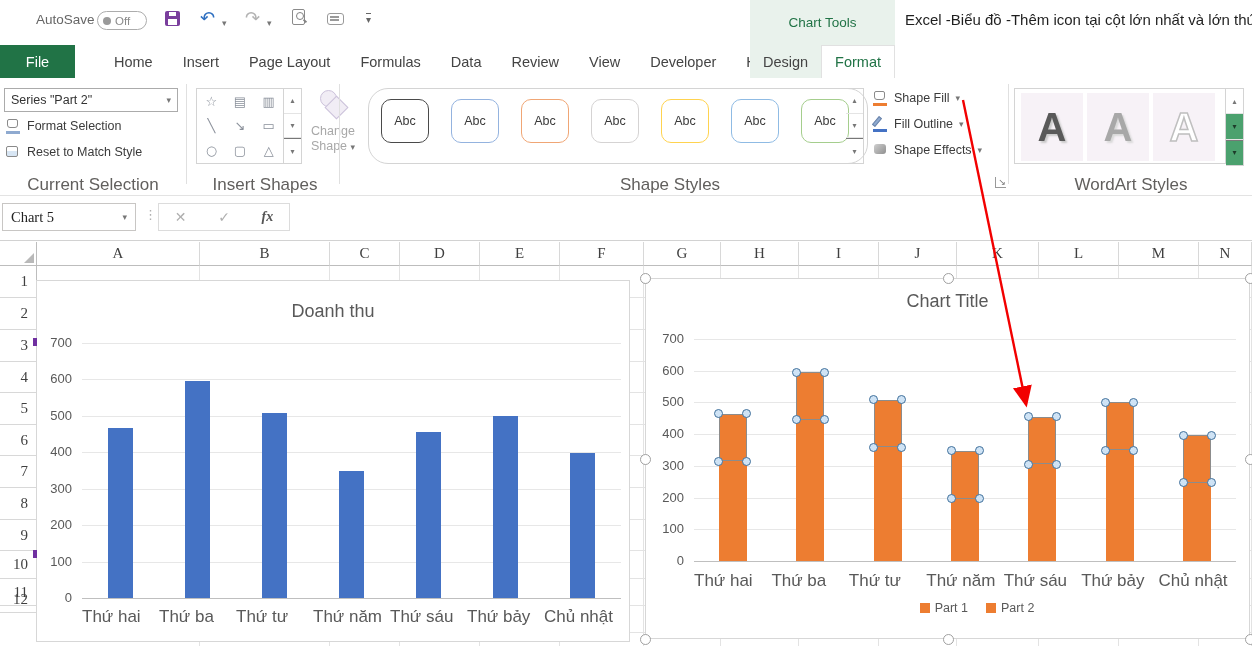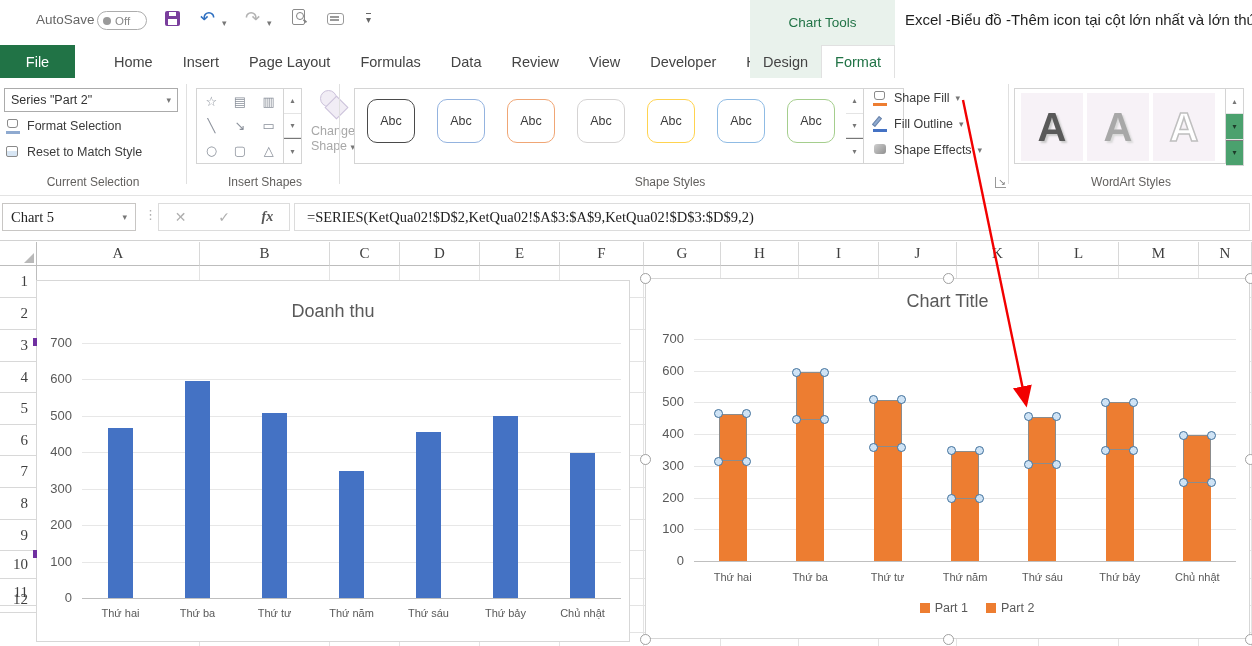--- a/index.html
+++ b/index.html
@@ -38,21 +38,21 @@
   #tabs-main { position:absolute; left:75px; top:0; height:33px; display:flex;margin-left:24px; }
   .tab { height:33px; display:flex; align-items:center; padding:0 15px; font-size:14.5px; color:#444; cursor:default; }
   #tabs-contextual { position:absolute; left:750px; top:0; width:145px; height:33px; background:#E9F2EC; display:flex; justify-content:center; }
   #tabs-contextual .tab { padding:0 13px; }
   .tab.active { background:#fff; color:#217346; border:1px solid #E1E1E1; border-bottom:none; }
   #tellme { position:absolute; left:905px; top:52px; display:flex; align-items:center; gap:8px; color:#8a8a8a; font-size:14.5px; }
 
   
   #ribbon { position:absolute; left:0; top:78px; width:1252px; height:118px; background:#fff; border-bottom:1px solid #E3E3E3; }
   .grp-divider { position:absolute; top:6px; width:1px; height:100px; background:#E0E0E0; }
-  .grp-label { position:absolute; top:97px; font-size:12px; color:#615F5D; text-align:center; }
+  .grp-label { position:absolute; top:97px; font-size:17px; color:#615F5D; text-align:center; }
   #sel-combo { position:absolute; left:4px; top:10px; width:174px; height:24px; border:1px solid #ABABAB;
                font-size:12.5px; color:#333; display:flex; align-items:center; padding:0 6px; justify-content:space-between; background:#fff; }
   .rib-btn { position:absolute; display:flex; align-items:center; gap:6px; font-size:12.5px; color:#3b3b3b; }
   .mini-ico { width:16px; height:16px; position:relative; display:inline-block; }
   .bucket { position:absolute; left:2px; top:1px; width:11px; height:9px; border:1.5px solid #8a8a8a; border-radius:2px 2px 3px 3px; }
   .under { position:absolute; left:1px; bottom:0; width:14px; height:3.5px; }
   .pencil { position:absolute; left:3px; top:0; width:4px; height:11px; background:#8FAAD0; transform:rotate(40deg); border:1px solid #6d86ab; }
   .blob { position:absolute; left:2px; top:2px; width:12px; height:10px; background:linear-gradient(135deg,#cfcfcf,#8f8f8f); border-radius:3px; }
   .reset-ico { position:absolute; left:1px; top:2px; width:12px; height:11px; border:1.5px solid #8a8a8a; border-radius:2px;
                background:linear-gradient(#fff 40%,#d8e6f4 40%); }
@@ -63,21 +63,21 @@
   .scrollcol span:last-child { border-bottom:none; }
   .more-bar { border-top:1.5px solid #777; line-height:9px; }
   #shape-grid { left:196px; width:88px; height:76px; display:grid; grid-template-columns:repeat(3,1fr); }
   #shape-grid span { display:flex; align-items:center; justify-content:center; font-size:13px; color:#8A909A;
                      font-family:"DejaVu Sans",sans-serif; }
   #change-shape { position:absolute; left:301px; top:12px; width:64px; text-align:center; color:#A8A8A8; font-size:12.5px; line-height:15px; }
   .cs-ico { position:relative; width:34px; height:30px; margin:0 auto 4px; }
   .cs-ico i { position:absolute; width:17px; height:17px; background:#F1EDF5; border:1px solid #CCC2DB; }
   .cs-ico i:first-child { left:4px; top:0; border-radius:50% 50% 0 50%; }
   .cs-ico i:last-child { left:12px; top:9px; transform:rotate(45deg); }
-  #abc-gallery { left:354px; width:550px; height:76px; }
+  #abc-gallery { left:368px; width:500px; height:76px;border-radius:20px; }
   .abc-box { position:absolute; top:10px; width:48px; height:44px; border-radius:10px; background:#fff;
              display:flex; align-items:center; justify-content:center; font-size:12.5px; color:#3a3a3a; border:1.5px solid #888; }
   #wordart-gallery { left:1014px; width:212px; height:76px; }
   .wa-tile { position:absolute; top:4px; width:62px; height:68px; background:#F7F2F7; display:flex; align-items:center; justify-content:center;
              font-size:40px; font-weight:bold; }
   .wa-dark { color:#595959; text-shadow:2px 2px 2px #c9c9c9; }
   .wa-gray { color:#A8A8A8; text-shadow:2px 2px 2px #d9d9d9; }
   .wa-outline { color:#fff; -webkit-text-stroke:1.5px #BFBFBF; }
   #wa-scroll { left:1226px; height:78px; }
   #wa-scroll span.green { background:#4BA16E; color:#1d3b2a; }
@@ -106,21 +106,21 @@
   #corner i { position:absolute; right:2px; bottom:2px; width:0; height:0; border-left:10px solid transparent; border-bottom:10px solid #B9B9B9; }
   .gl { position:absolute; background:#E3E3E3; }
   .anchor-mark { position:absolute; left:33px; width:4px; height:8px; background:#7030A0; z-index:3; }
 
   
   .chartbox { position:absolute; background:#fff; border:1px solid #D7D7D7; z-index:2; }
   .c-title { position:absolute; width:100%; text-align:center; font-size:18px; color:#595959; }
   .gridline { position:absolute; height:1px; background:#E7E7E7; }
   .gridline.axisline { background:#BFBFBF; }
   .ytick { position:absolute; text-align:right; font-size:13px; color:#595959; }
-  .catlab { position:absolute; text-align:center; font-size:11px; color:#595959; white-space:nowrap; }
+  .catlab { position:absolute; font-size:17px; color:#595959; white-space:nowrap; }
   .bar { position:absolute; }
   .seg-sel { border:1px solid #8C8C8C; }
   .seg-handle { position:absolute; width:9px; height:9px; border-radius:50%; background:#CFE3F5; border:1.5px solid #41719C; z-index:5; }
   .chart-handle { position:absolute; width:11px; height:11px; border-radius:50%; background:#fff; border:1.5px solid #A0A0A0; z-index:4; }
   .legend { position:absolute; display:flex; gap:18px; justify-content:center; font-size:12.5px; color:#595959; }
   .legend .item { display:flex; align-items:center; gap:5px; }
   .legend .sw { width:10px; height:10px; display:inline-block; }
 
   #arrow-overlay { position:absolute; left:0; top:0; z-index:10; pointer-events:none; }
 </style>
@@ -287,23 +287,20 @@
   <div id="fxbar">
     <div id="name-box" class="fx-serif">
       <span>Chart 5</span>
       <span class="caret">▾</span>
     </div>
     <span id="fx-dots">⋮</span>
     <div id="fx-btns">
       <span>✕</span>
       <span>✓</span>
       <span class="fx fx-serif">fx</span>
-    </div>
-    <div id="formula-box" class="fx-serif">
-      <span>=SERIES(KetQua02!$D$2,KetQua02!$A$3:$A$9,KetQua02!$D$3:$D$9,2)</span>
     </div>
   </div>
 
   <div id="sheet" class="fx-serif">
     <div id="corner">
         <i></i>
       </div>
     <div id="headers">
         <div class="colhead" style="left: 37px; width: 163px;">A</div>
         <div class="colhead" style="left: 200px; width: 130px;">B</div>

